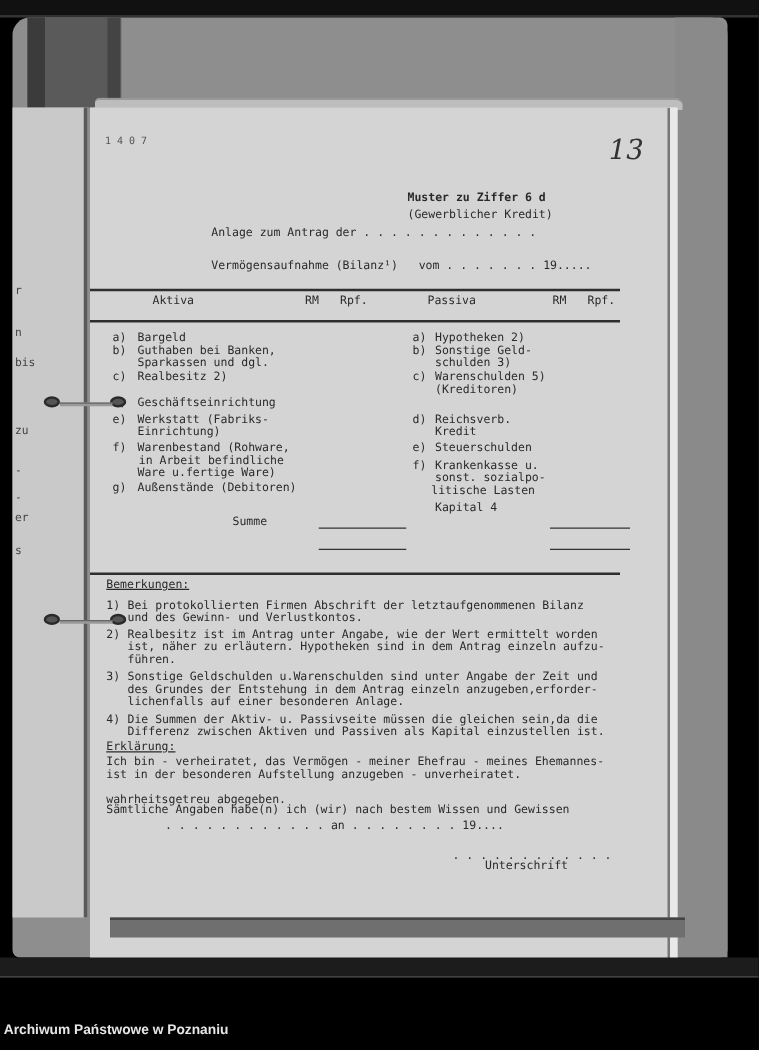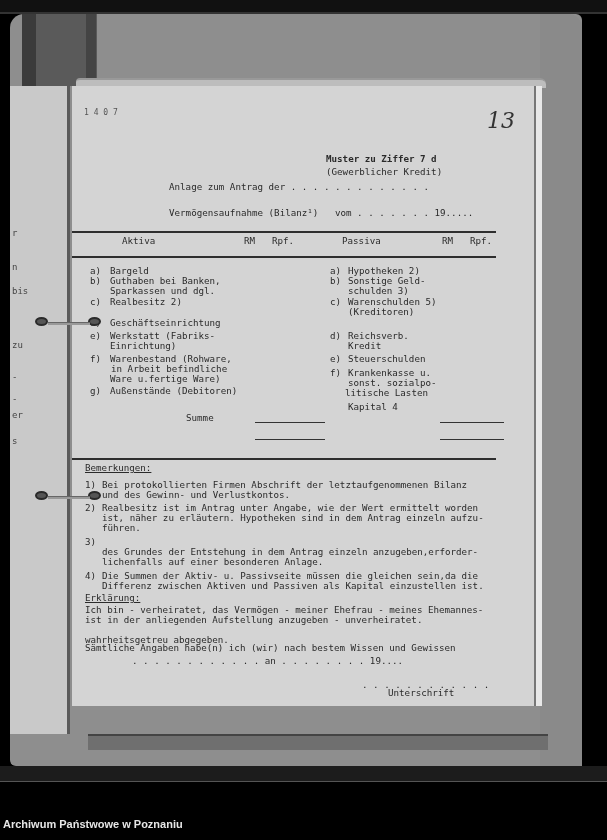--- a/index.html
+++ b/index.html
@@ -8,21 +8,21 @@
 
   .frame-top { position: absolute; left: 0; top: 0; width: 607px; height: 14px; background: #111; border-bottom: 2px solid #333; }
   .board { position: absolute; left: 10px; top: 14px; width: 572px; height: 752px; background: #8e8e8e;
            border-radius: 14px 6px 6px 6px; }
   .board-right { position: absolute; left: 540px; top: 14px; width: 42px; height: 752px; background: #8a8a8a; border-radius: 0 14px 0 0; }
   .spine { position: absolute; left: 22px; top: 14px; width: 75px; height: 72px; background: #5a5a5a; }
   .spine-dark { position: absolute; left: 22px; top: 14px; width: 14px; height: 72px; background: #3b3b3b; }
   .spine-dark2 { position: absolute; left: 86px; top: 14px; width: 10px; height: 72px; background: #444; }
   .left-sheet { position: absolute; left: 10px; top: 86px; width: 60px; height: 648px; background: #c9c9c9; border-right: 3px solid #5a5a5a; }
   .left-sheet .frag { position: absolute; left: 2px; font-size: 9px; color: #444; }
-  .page { position: absolute; left: 72px; top: 86px; width: 470px; height: 620px; background: #d4d4d4;
+  .page { position: absolute; left: 72px; top: 86px; width: 470px; height: 694px; background: #d4d4d4;
           border-right: 6px solid #e8e8e8; box-shadow: inset -2px 0 0 #777; }
   .page-fold { position: absolute; left: 76px; top: 78px; width: 470px; height: 10px; background: #bdbdbd; border-top: 2px solid #999; border-radius: 4px 6px 0 0;}
   .lower-strip { position: absolute; left: 88px; top: 734px; width: 460px; height: 16px; background: #6f6f6f; border-top: 2px solid #444; }
   .bottom-bar { position: absolute; left: 0; top: 781px; width: 607px; height: 59px; background: #000; border-top: 1px solid #555; }
   .bottom-edge { position: absolute; left: 0; top: 766px; width: 607px; height: 15px; background: #1c1c1c; }
   .edge-code { position: absolute; top: 810px; font-size: 10px; color: #777; font-family: "DejaVu Sans Mono", monospace; }
   .archive-label { position: absolute; left: 3px; top: 818px; font-family: "Liberation Sans", sans-serif; font-weight: bold;
                    font-size: 11px; color: #e6e6e6; }
 
   .doc { position: absolute; left: 0; top: 0; width: 470px; height: 648px; font-size: 9.2px; line-height: 10px; }
@@ -57,21 +57,21 @@
   <span class="frag" style="top:350px">s</span>
 </div>
 
 <div class="page-fold"></div>
 
 <div class="page">
   <div class="doc">
     <span class="corner-mark">1 4 0 7</span>
     <span class="folio">13</span>
 
-    <span class="abs bold" style="left:254px; top:68px">Muster zu Ziffer 7 d</span>
+    <span class="abs bold" style="left:254px; top:68px">Muster zu Ziffer 6 d</span>
     <span class="abs" style="left:254px; top:81px">(Gewerblicher Kredit)</span>
     <span class="abs" style="left:97px; top:96px">Anlage zum Antrag der . . . . . . . . . . . . .</span>
     <span class="abs" style="left:97px; top:122px">Vermögensaufnahme (Bilanz¹)   vom . . . . . . . 19.....</span>
 
     <div class="rule" style="left:0; top:145px; width:424px"></div>
     <span class="abs" style="left:50px; top:150px">Aktiva</span>
     <span class="abs" style="left:172px; top:150px">RM</span>
     <span class="abs" style="left:200px; top:150px">Rpf.</span>
     <span class="abs" style="left:270px; top:150px">Passiva</span>
     <span class="abs" style="left:370px; top:150px">RM</span>
@@ -145,30 +145,31 @@
     <span class="abs" style="left:13px; top:394px">1)</span>
     <span class="abs" style="left:30px; top:394px">Bei protokollierten Firmen Abschrift der letztaufgenommenen Bilanz</span>
     <span class="abs" style="left:30px; top:404px">und des Gewinn- und Verlustkontos.</span>
 
     <span class="abs" style="left:13px; top:417px">2)</span>
     <span class="abs" style="left:30px; top:427px">ist, näher zu erläutern. Hypotheken sind in dem Antrag einzeln aufzu-</span>
     <span class="abs" style="left:30px; top:417px">Realbesitz ist im Antrag unter Angabe, wie der Wert ermittelt worden</span>
     <span class="abs" style="left:30px; top:437px">führen.</span>
 
     <span class="abs" style="left:13px; top:451px">3)</span>
+    <span class="abs" style="left:30px; top:451px">Sonstige Geldschulden u.Warenschulden sind unter Angabe der Zeit und</span>
     <span class="abs" style="left:30px; top:471px">lichenfalls auf einer besonderen Anlage.</span>
     <span class="abs" style="left:30px; top:461px">des Grundes der Entstehung in dem Antrag einzeln anzugeben,erforder-</span>
 
     <span class="abs" style="left:13px; top:485px">4)</span>
     <span class="abs" style="left:30px; top:485px">Die Summen der Aktiv- u. Passivseite müssen die gleichen sein,da die</span>
     <span class="abs" style="left:30px; top:495px">Differenz zwischen Aktiven und Passiven als Kapital einzustellen ist.</span>
 
     <span class="abs ul" style="left:13px; top:507px">Erklärung:</span>
     <span class="abs" style="left:13px; top:519px">Ich bin - verheiratet, das Vermögen - meiner Ehefrau - meines Ehemannes-</span>
-    <span class="abs" style="left:13px; top:529px">ist in der anliegenden Aufstellung anzugeben - unverheiratet.</span>
+    <span class="abs" style="left:13px; top:529px">ist in der besonderen Aufstellung anzugeben - unverheiratet.</span>
     <span class="abs" style="left:13px; top:557px">Sämtliche Angaben habe(n) ich (wir) nach bestem Wissen und Gewissen</span>
     <span class="abs" style="left:13px; top:549px">wahrheitsgetreu abgegeben.</span>
 
     <span class="abs" style="left:60px; top:570px">. . . . . . . . . . . . an . . . . . . . . 19....</span>
     <span class="abs" style="left:290px; top:594px">. . . . . . . . . . . .</span>
     <span class="abs" style="left:316px; top:602px">Unterschrift</span>
   </div>
 </div>
 
 <div class="hole" style="left:35px; top:317px"></div>

